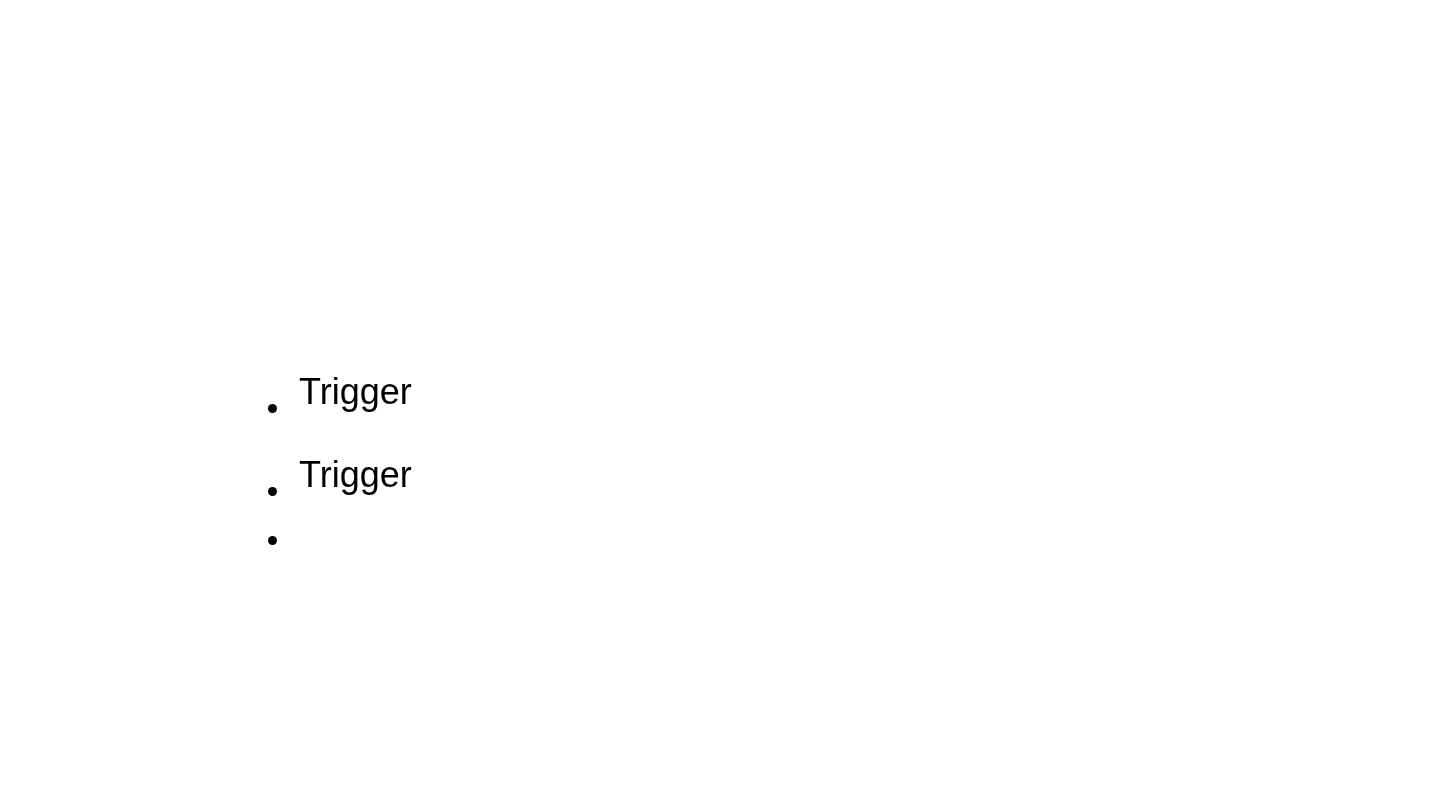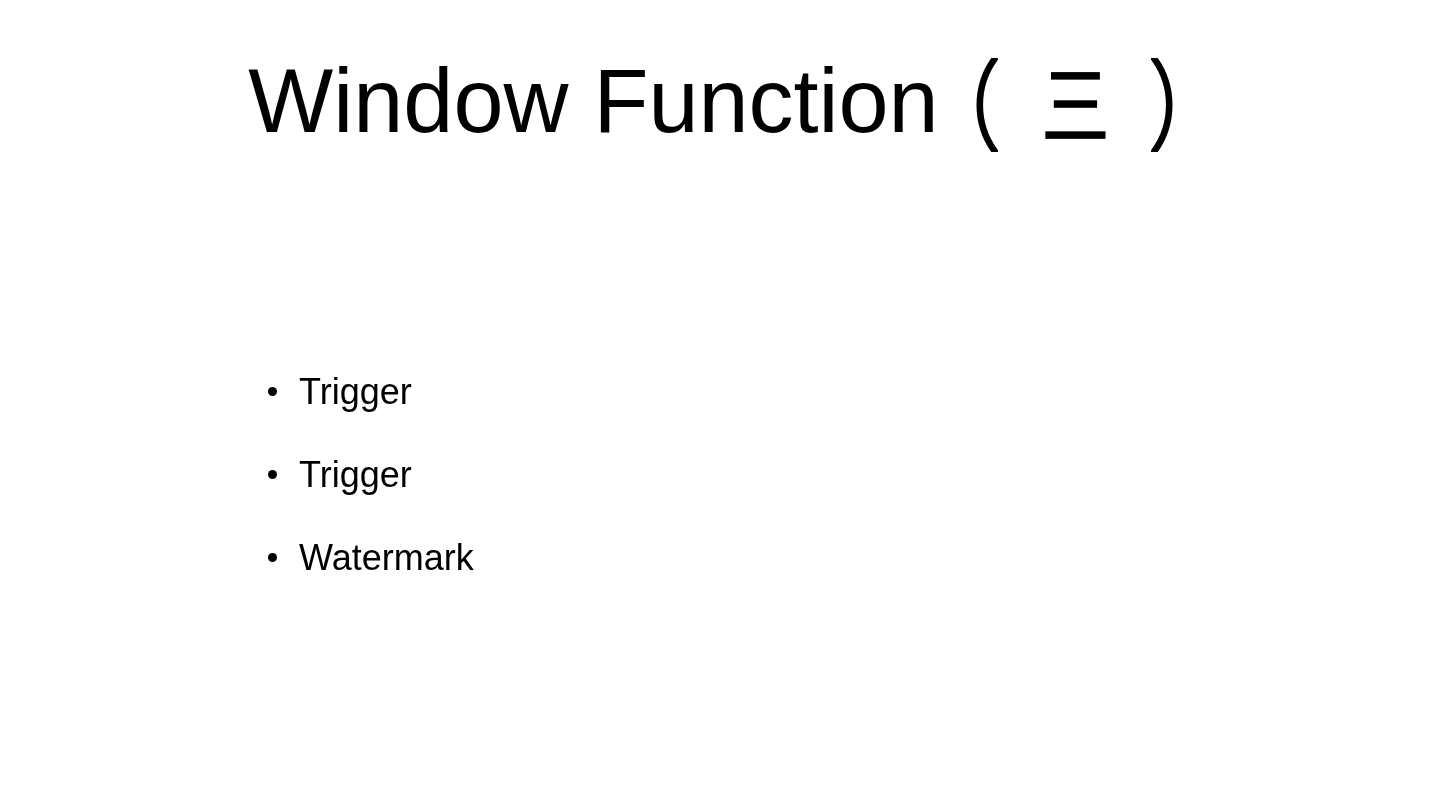--- a/index.html
+++ b/index.html
@@ -36,59 +36,49 @@
     vertical-align: -20px;
   }
   .bullet-list {
     position: absolute;
     left: 268px;
     top: 370px;
     list-style: none;
   }
   .bullet-item {
     display: flex;
-    align-items: center;
+    align-items: flex-end;
     font-size: 36px;
     line-height: 1.2;
     color: #000000;
     margin-bottom: 40px;
     font-weight: 400;
   }
   .bullet-dot {
     flex: 0 0 auto;
     width: 9px;
     height: 9px;
     border-radius: 50%;
     background: #000000;
     margin-right: 22px;
   }
 </style>
 </head>
 <body>
 
 <div class="slide">
 
-  <h1 class="slide-title">
-    <span>Window Function</span><svg class="title-suffix-svg" viewBox="0 0 250 100" role="img" aria-label="（三）">
-      <path d="M40 1 C19 30 19 70 40 99" fill="none" stroke="#000000" stroke-width="7" stroke-linecap="round"></path>
-      <rect x="100" y="15" width="52" height="8" fill="#000000"></rect>
-      <rect x="103" y="45" width="46" height="8" fill="#000000"></rect>
-      <rect x="94" y="78" width="64" height="8" fill="#000000"></rect>
-      <path d="M210 1 C231 30 231 70 210 99" fill="none" stroke="#000000" stroke-width="7" stroke-linecap="round"></path>
-    </svg>
-  </h1>
 
   <ul class="bullet-list">
     <li class="bullet-item">
       <span class="bullet-dot"></span>
       <span>Trigger</span>
     </li>
     <li class="bullet-item">
       <span class="bullet-dot"></span>
       <span>Trigger</span>
     </li>
     <li class="bullet-item">
       <span class="bullet-dot"></span>
-      <span>Watermark</span>
     </li>
   </ul>
 
 </div>
 
 </body></html>

